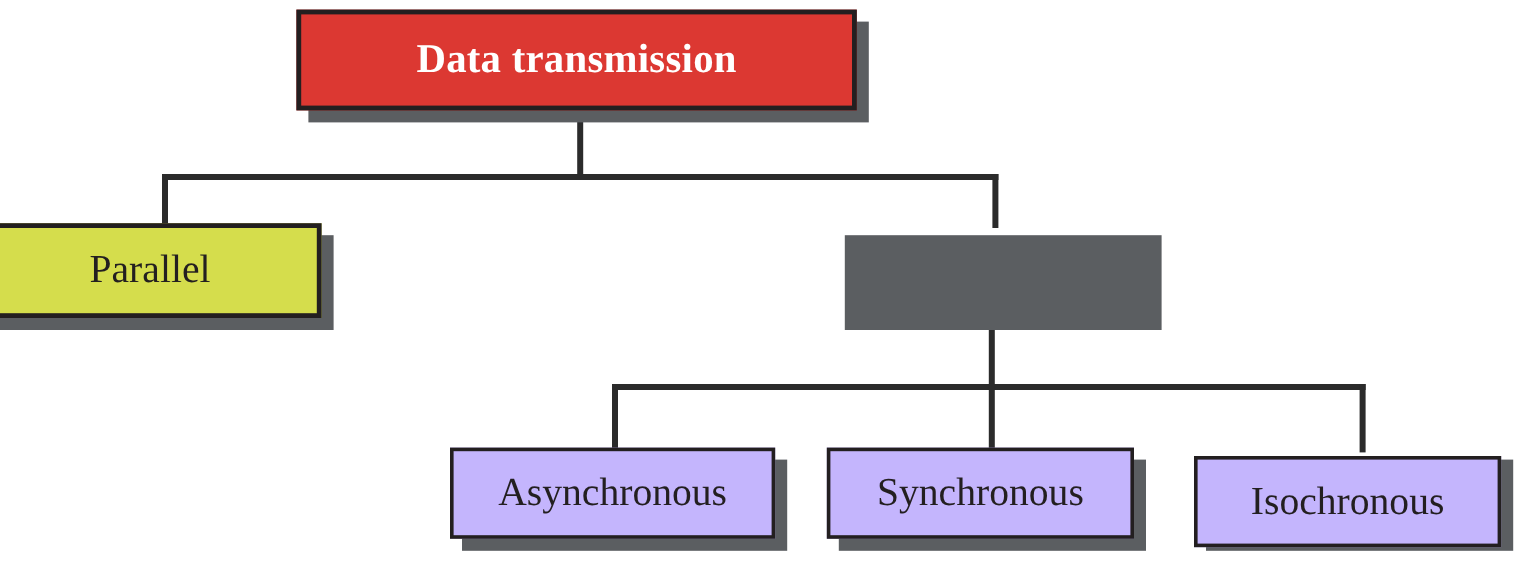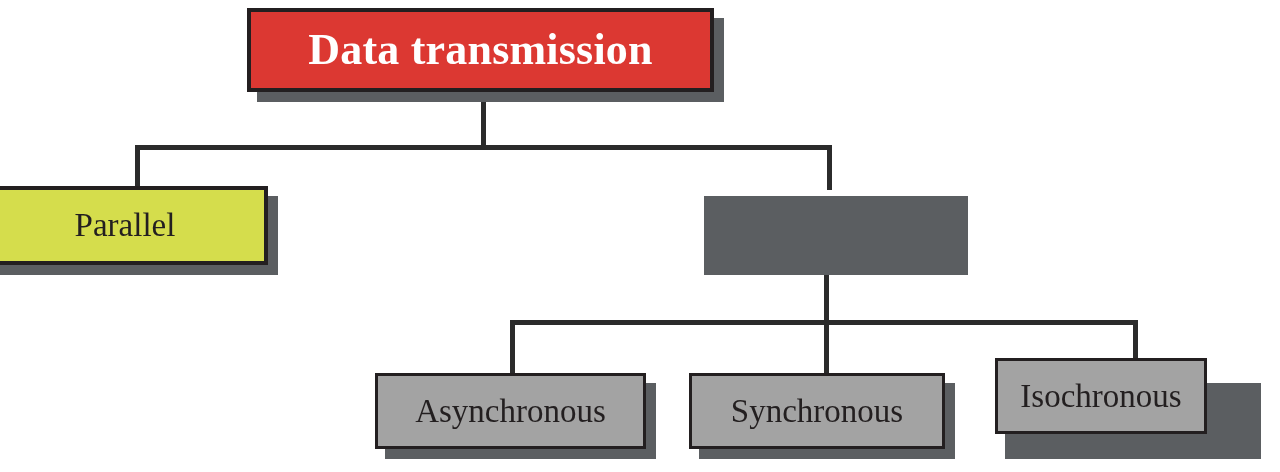--- a/index.html
+++ b/index.html
@@ -49,35 +49,35 @@
     z-index: 1;
   }
 
   
   .node-root {
     background: #dc3832;
   }
   .node-root .node-label {
     color: #ffffff;
     font-weight: bold;
-    font-size: 44px;
+    font-size: 34px;
     letter-spacing: 0.2px;
   }
 
   
   .node-yellow {
     background: #d5dd4c;
   }
   .node-yellow .node-label {
     font-size: 33px;
   }
 
   
   .node-white {
-    background: #a3a3a3;
+    background: #c4b5fd;
     border-width: 3px;
   }
   .node-white .node-label {
     font-size: 33px;
   }
 </style>
 </head>
 <body>
 
 <div id="canvas">
@@ -109,17 +109,17 @@
   <div class="node node-white" style="left:375px; top:373px; width:271px; height:76px;">
     <span class="node-label">Asynchronous</span>
   </div>
 
   <div class="shadow" style="left:699px; top:383px; width:256px; height:76px;"></div>
   <div class="node node-white" style="left:689px; top:373px; width:256px; height:76px;">
     <span class="node-label">Synchronous</span>
   </div>
 
   <div class="shadow" style="left:1005px; top:383px; width:256px; height:76px;"></div>
-  <div class="node node-white" style="left:995px; top:358px; width:212px; height:76px;">
+  <div class="node node-white" style="left:995px; top:380px; width:256px; height:76px;">
     <span class="node-label">Isochronous</span>
   </div>
 
 </div>
 
 </body></html>

